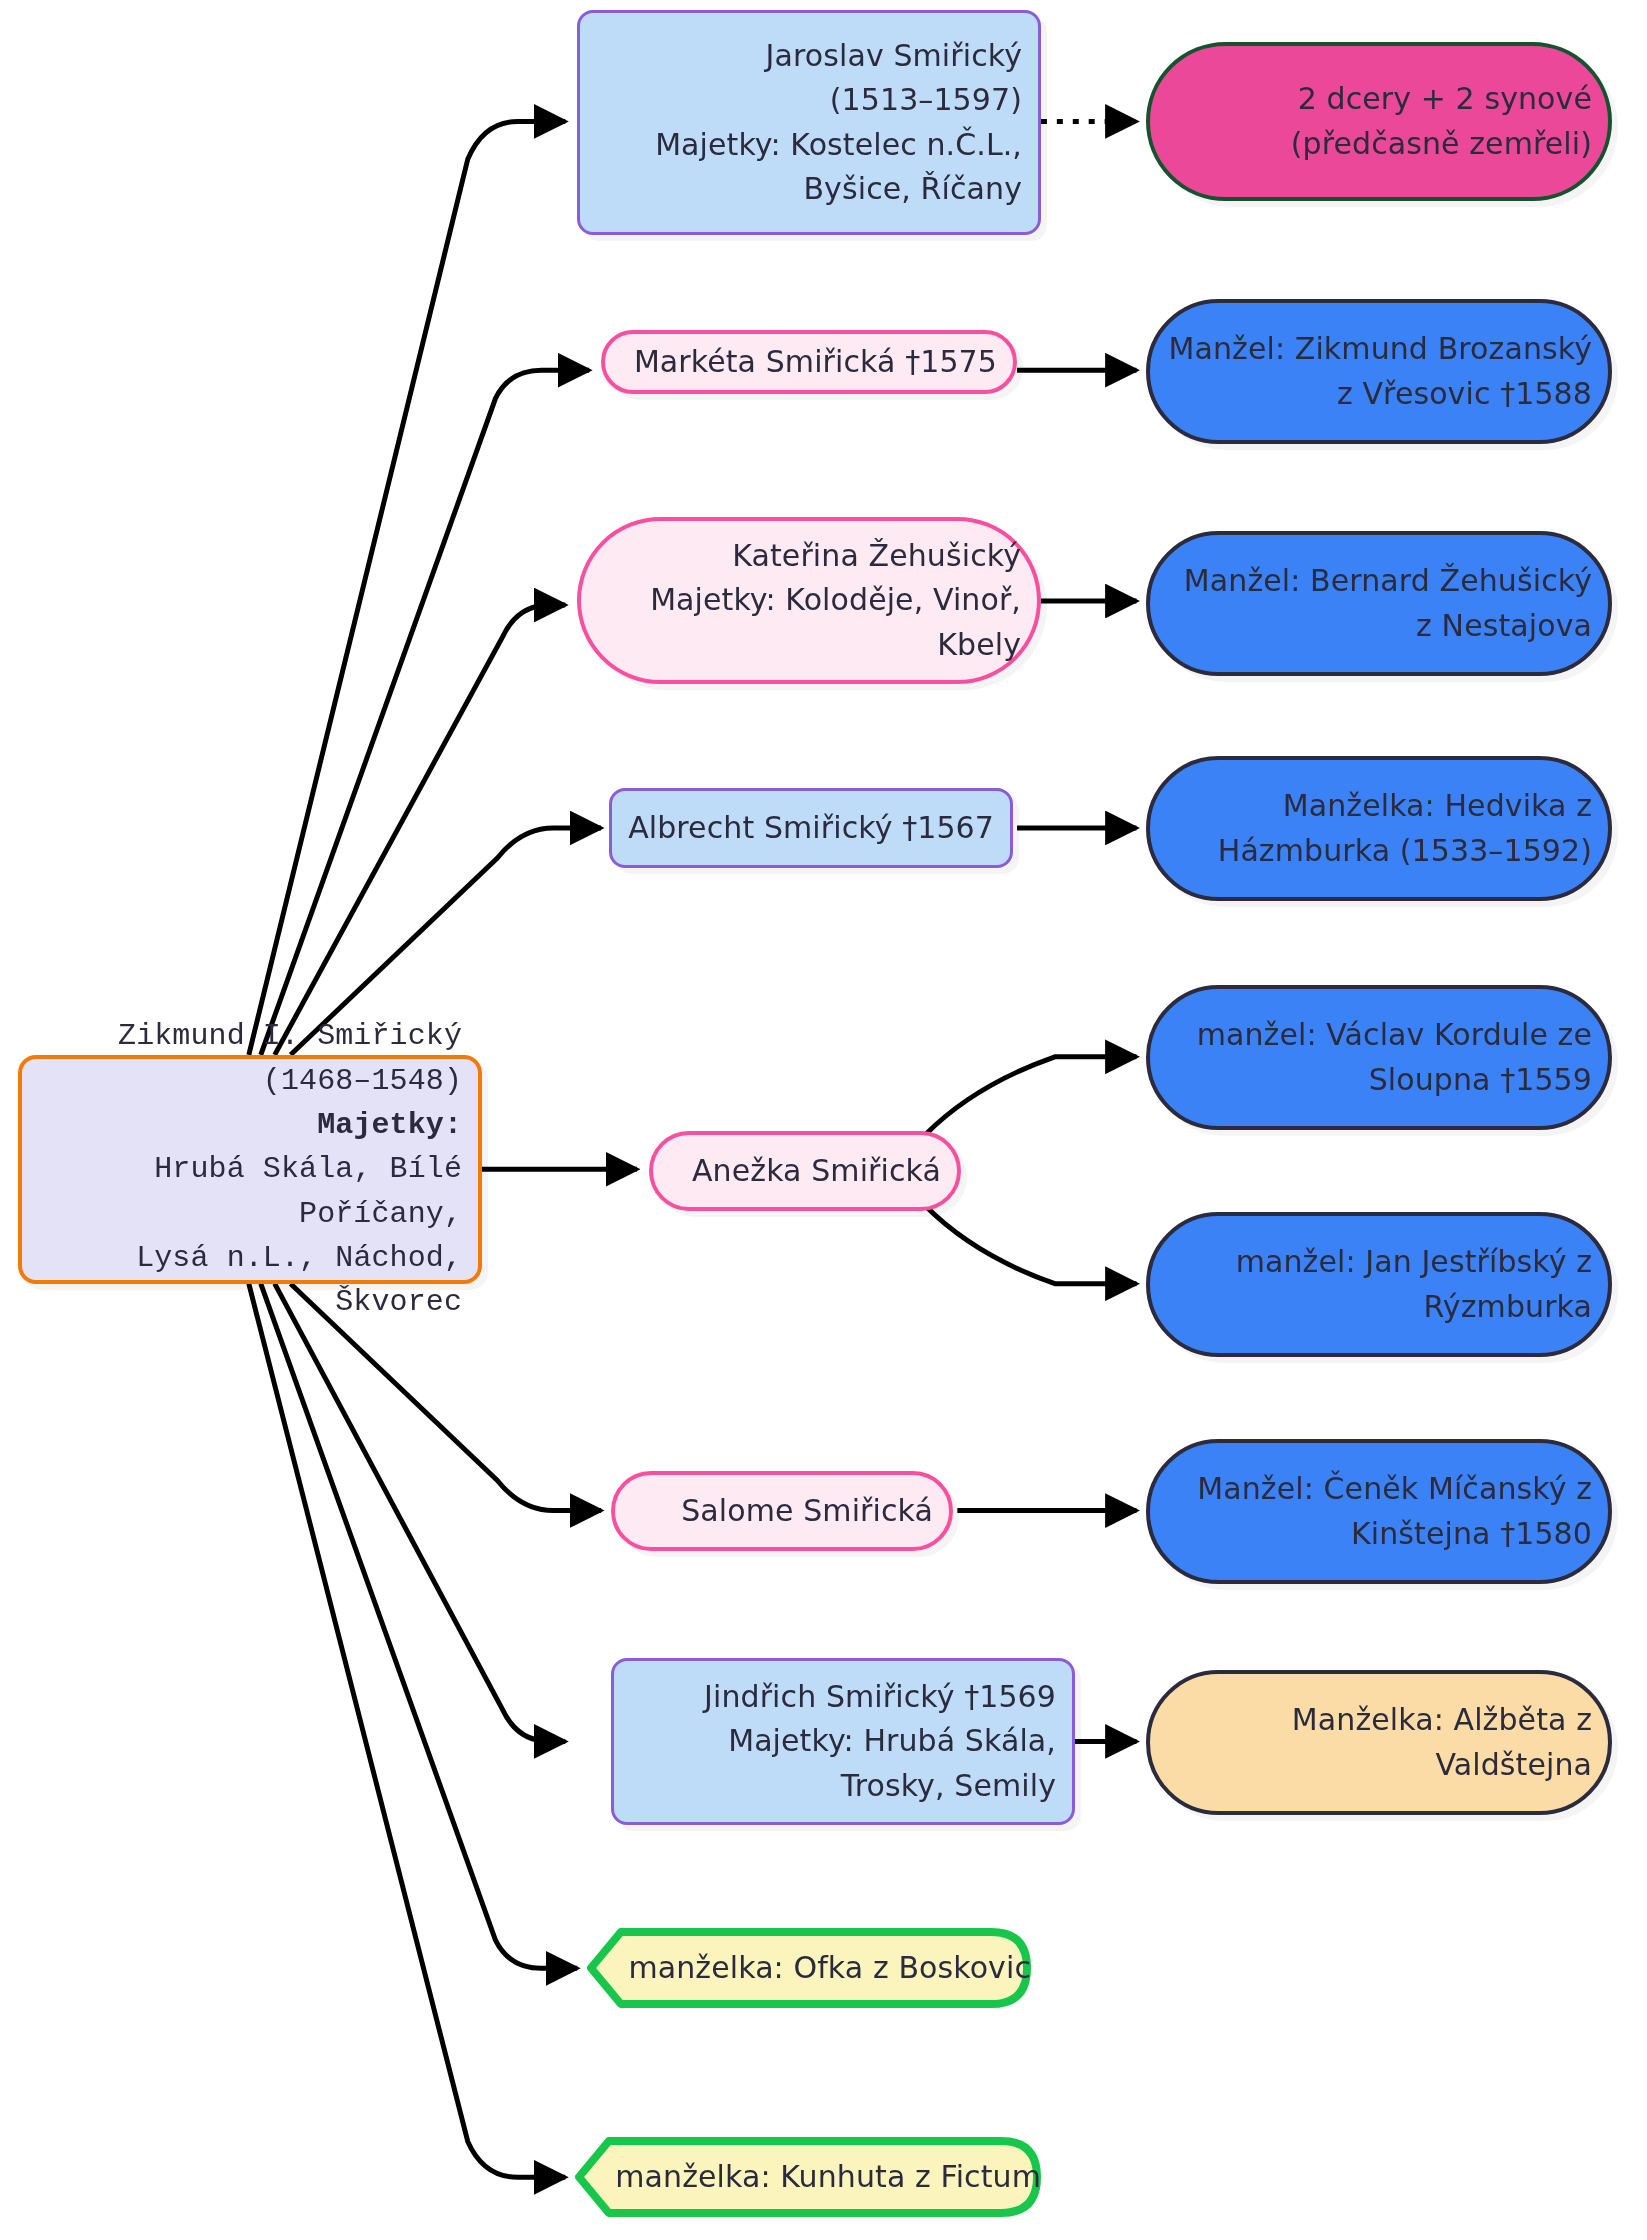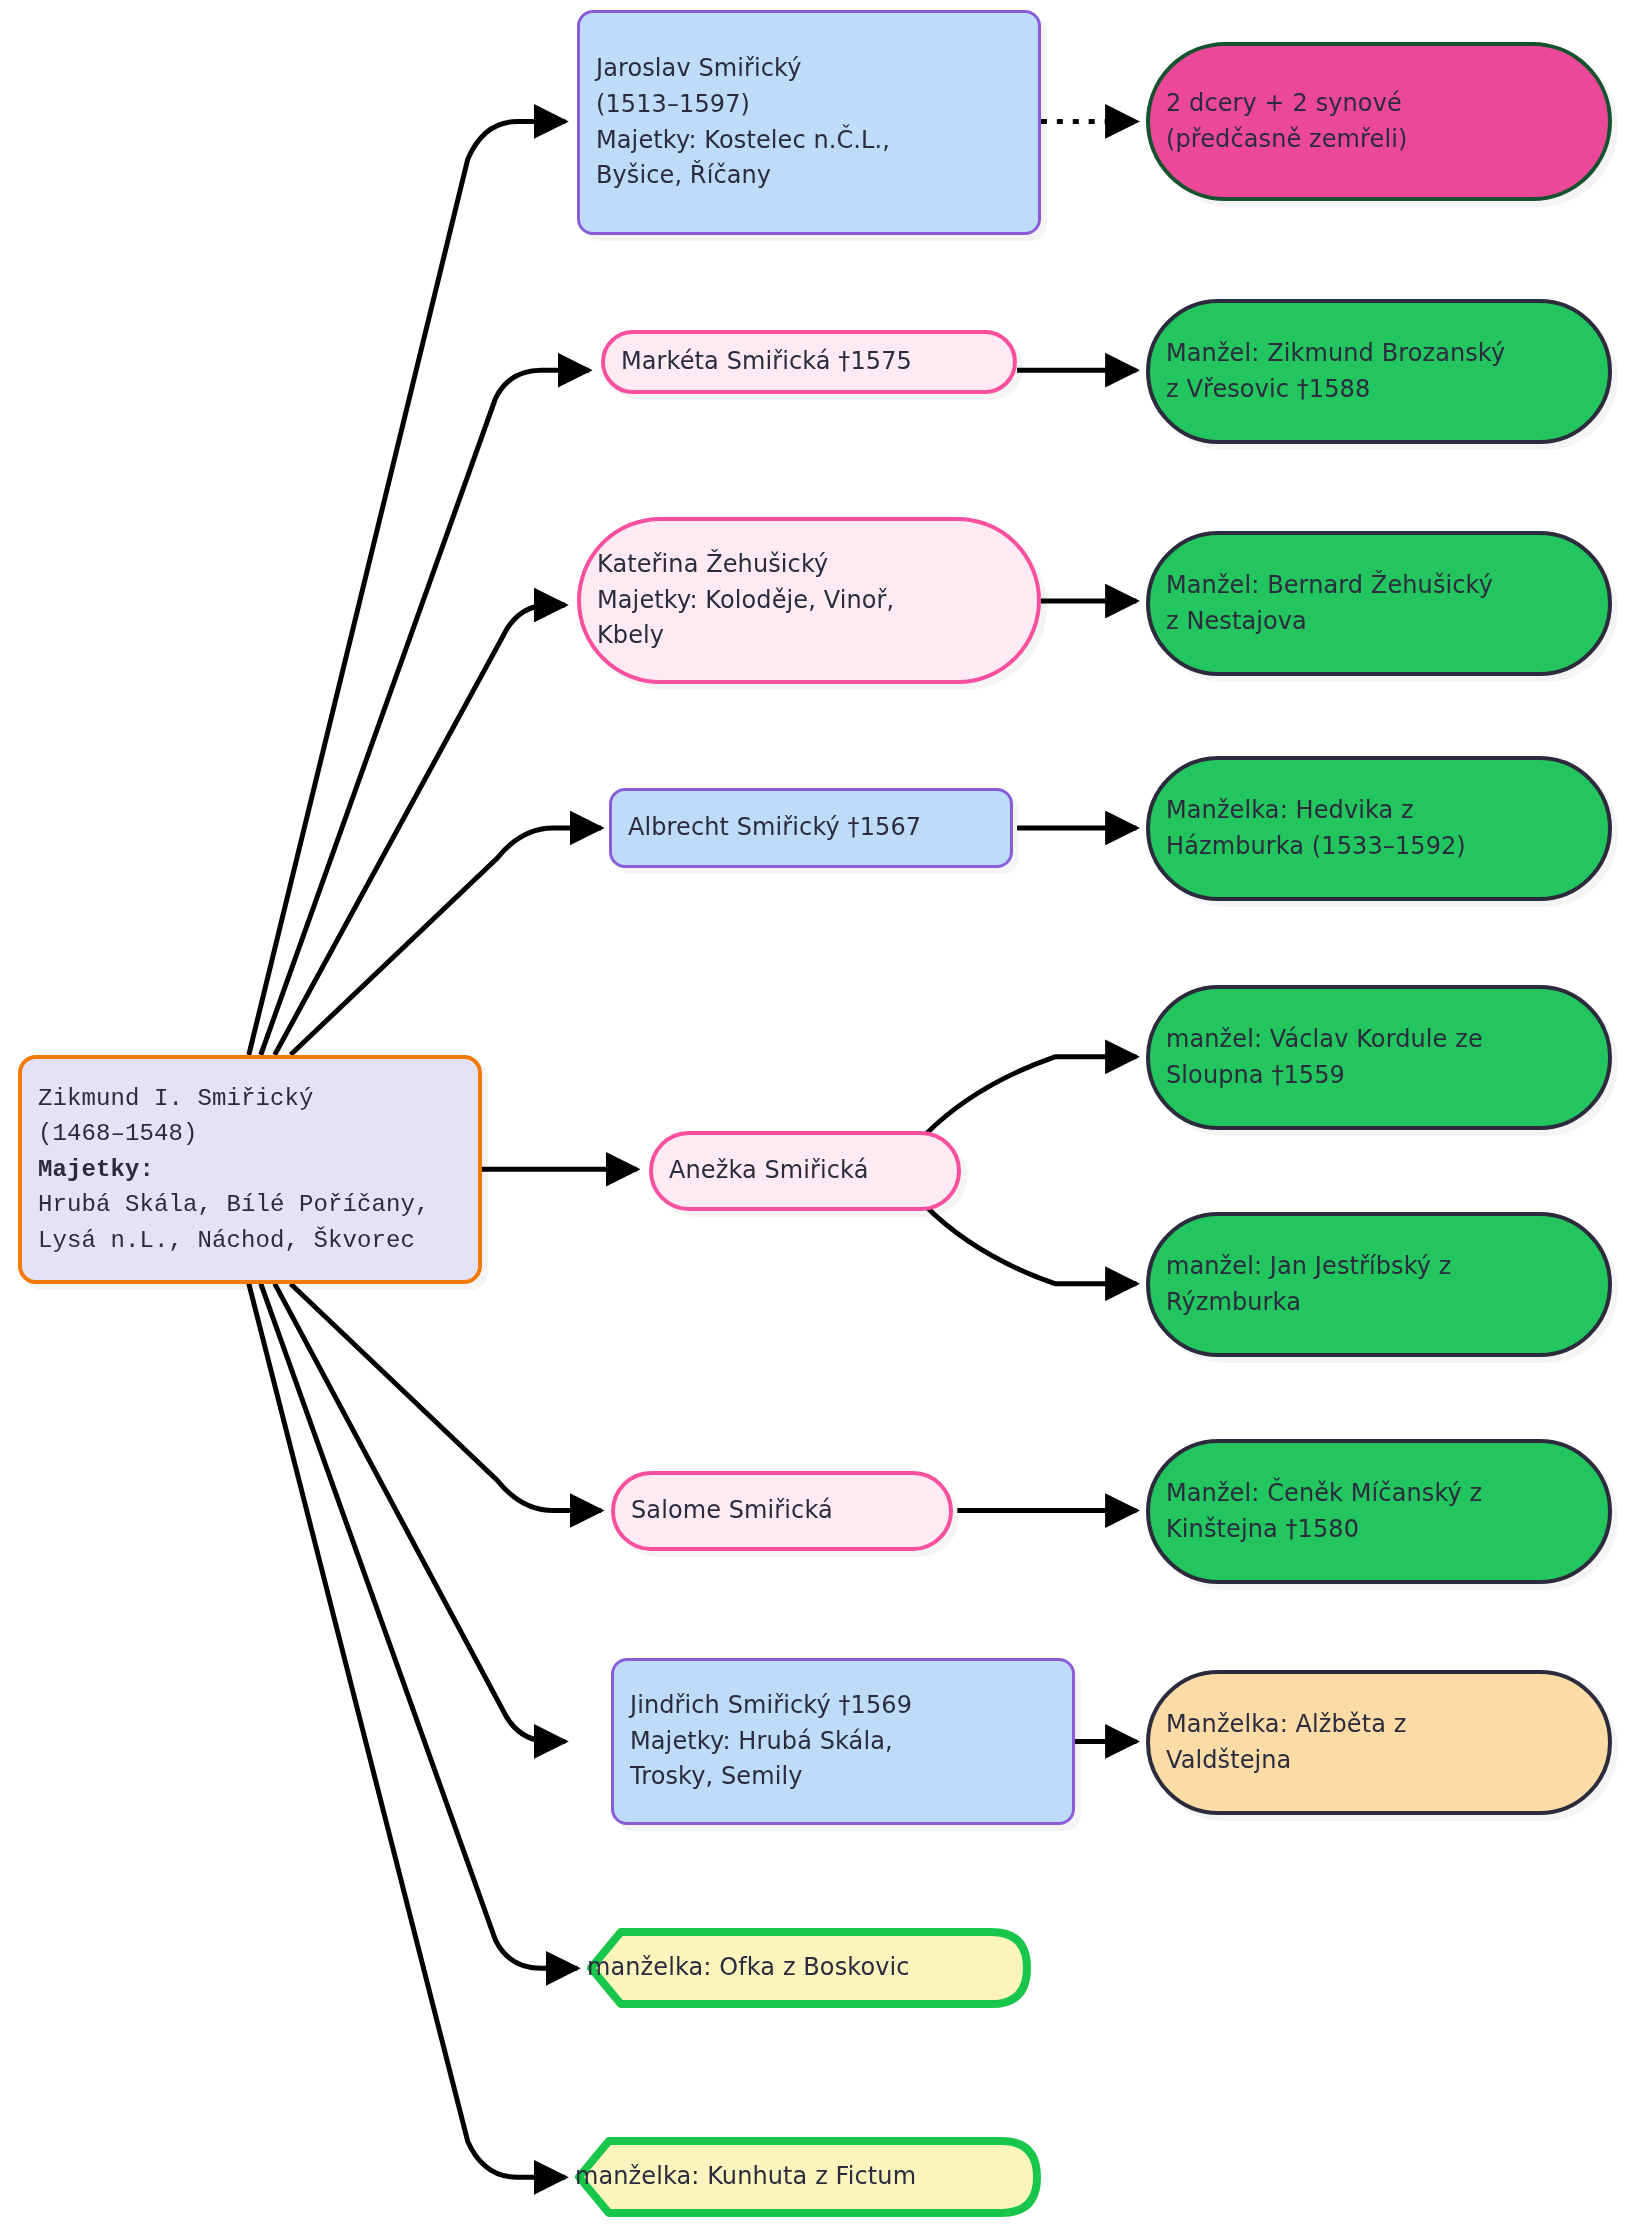--- a/index.html
+++ b/index.html
@@ -25,23 +25,23 @@
     width: 1648px;
     height: 2241px;
     pointer-events: none;
   }
   .node {
     position: absolute;
     box-sizing: border-box;
     display: flex;
     align-items: center;
     justify-content: center;
-    text-align: left;
+    text-align: right;
     color: #2b2b3d;
-    font-size: 24px;
+    font-size: 30px;
     line-height: 1.48;
     letter-spacing: 0.1px;
     padding: 10px 16px;
     z-index: 3;
   }
   .node .lines {
     display: block;
     width: 100%;
   }
   .node .lines span {
@@ -64,21 +64,21 @@
     border-radius: 16px;
     box-shadow: 6px 6px 0 0 rgba(0,0,0,0.045);
   }
   .n-female {
     background: #fdeaf3;
     border: 4px solid #f8509f;
     border-radius: 994px;
     box-shadow: 6px 6px 0 0 rgba(0,0,0,0.045);
   }
   .n-spouse {
-    background: #22c55e;
+    background: #3b82f6;
     border: 4px solid #2b2b3d;
     border-radius: 994px;
     box-shadow: 6px 6px 0 0 rgba(0,0,0,0.045);
   }
   .n-offspring {
     background: #ec4899;
     border: 4px solid #14532d;
     border-radius: 994px;
     box-shadow: 6px 6px 0 0 rgba(0,0,0,0.045);
   }

